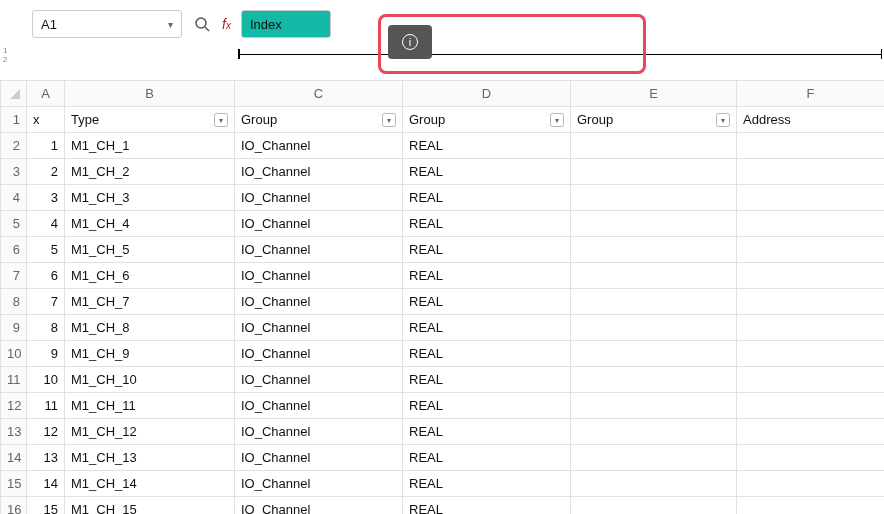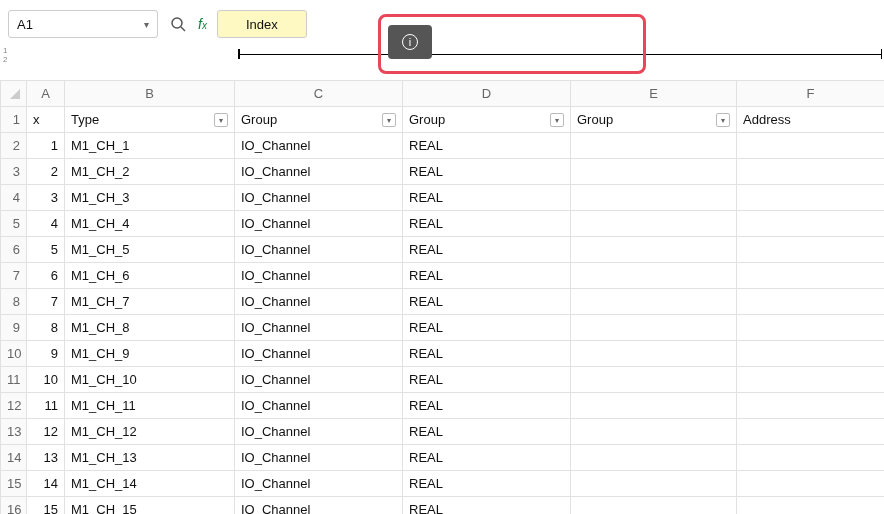--- a/index.html
+++ b/index.html
@@ -22,45 +22,45 @@
   .namebox {
     width: 150px;
     height: 28px;
     border: 1px solid #ccc;
     border-radius: 3px;
     display: flex;
     align-items: center;
     justify-content: space-between;
     padding: 0 8px;
     background: #fff;
+    margin-left: 24px;
   }
   .namebox .caret {
     font-size: 10px;
     color: #666;
   }
   .search-icon {
     width: 20px; height: 20px;
     display: flex; align-items: center; justify-content: center;
     color: #555;
   }
   .fx-label {
     font-style: italic;
-    color: #15803d;
+    color: #b91c1c;
     font-size: 14px;
   }
   .formula-input {
     min-width: 90px;
     height: 28px;
     border: 1px solid #ccc;
     border-radius: 3px;
     padding: 0 8px;
     display: flex;
     align-items: center;
-    background: #fef9c3;
-    justify-content: center;
+    background: #14b8a6;
   }
   .highlight-box {
     position: absolute;
     top: 14px; left: 378px;
     width: 268px; height: 60px;
     border: 3px solid #e74758;
     border-radius: 8px;
     pointer-events: none;
   }
   .toast {

